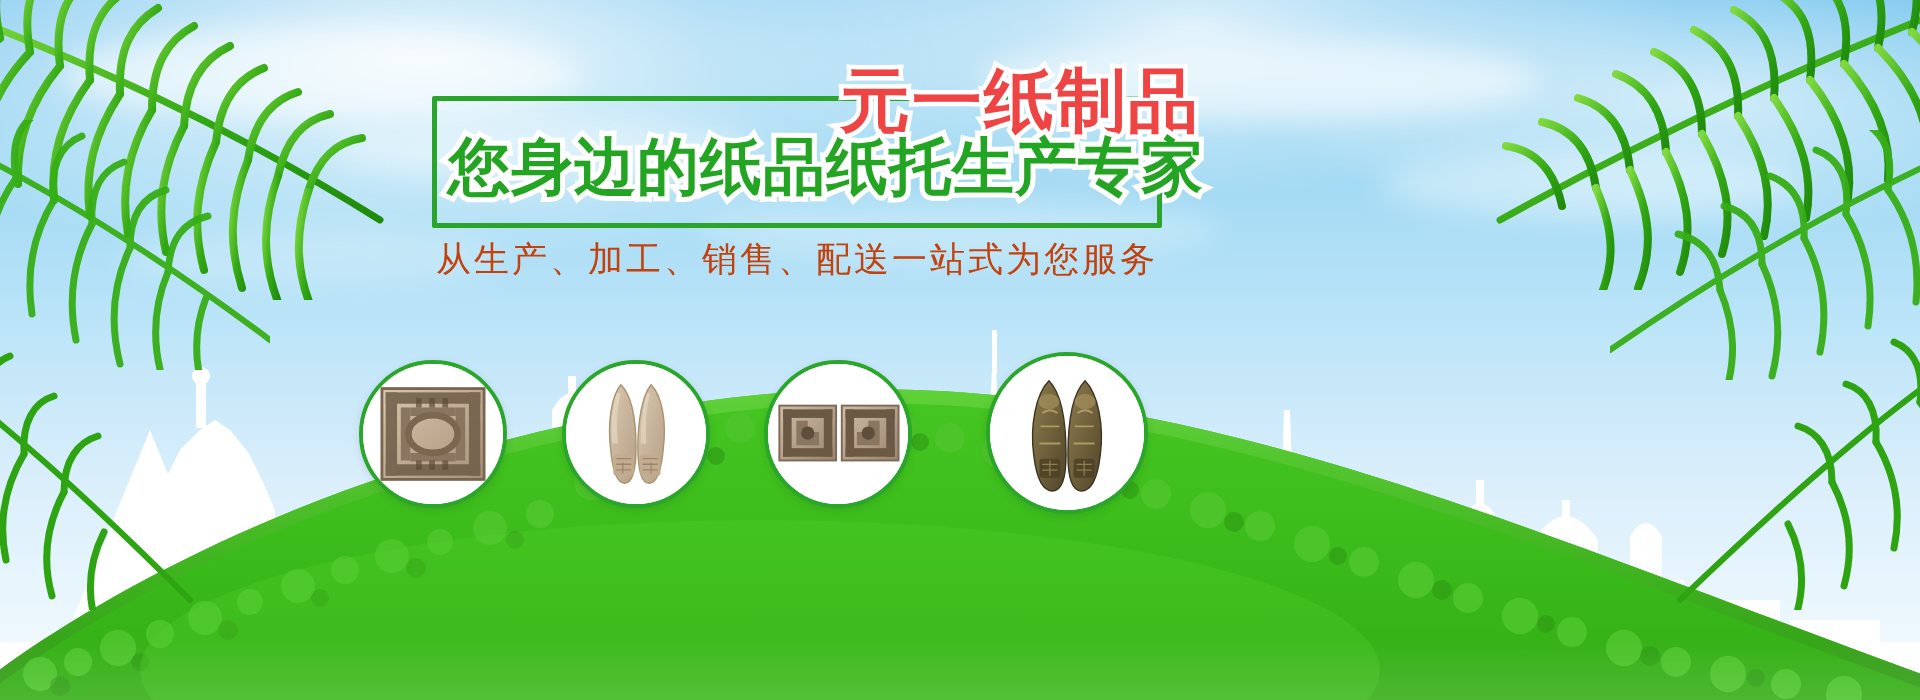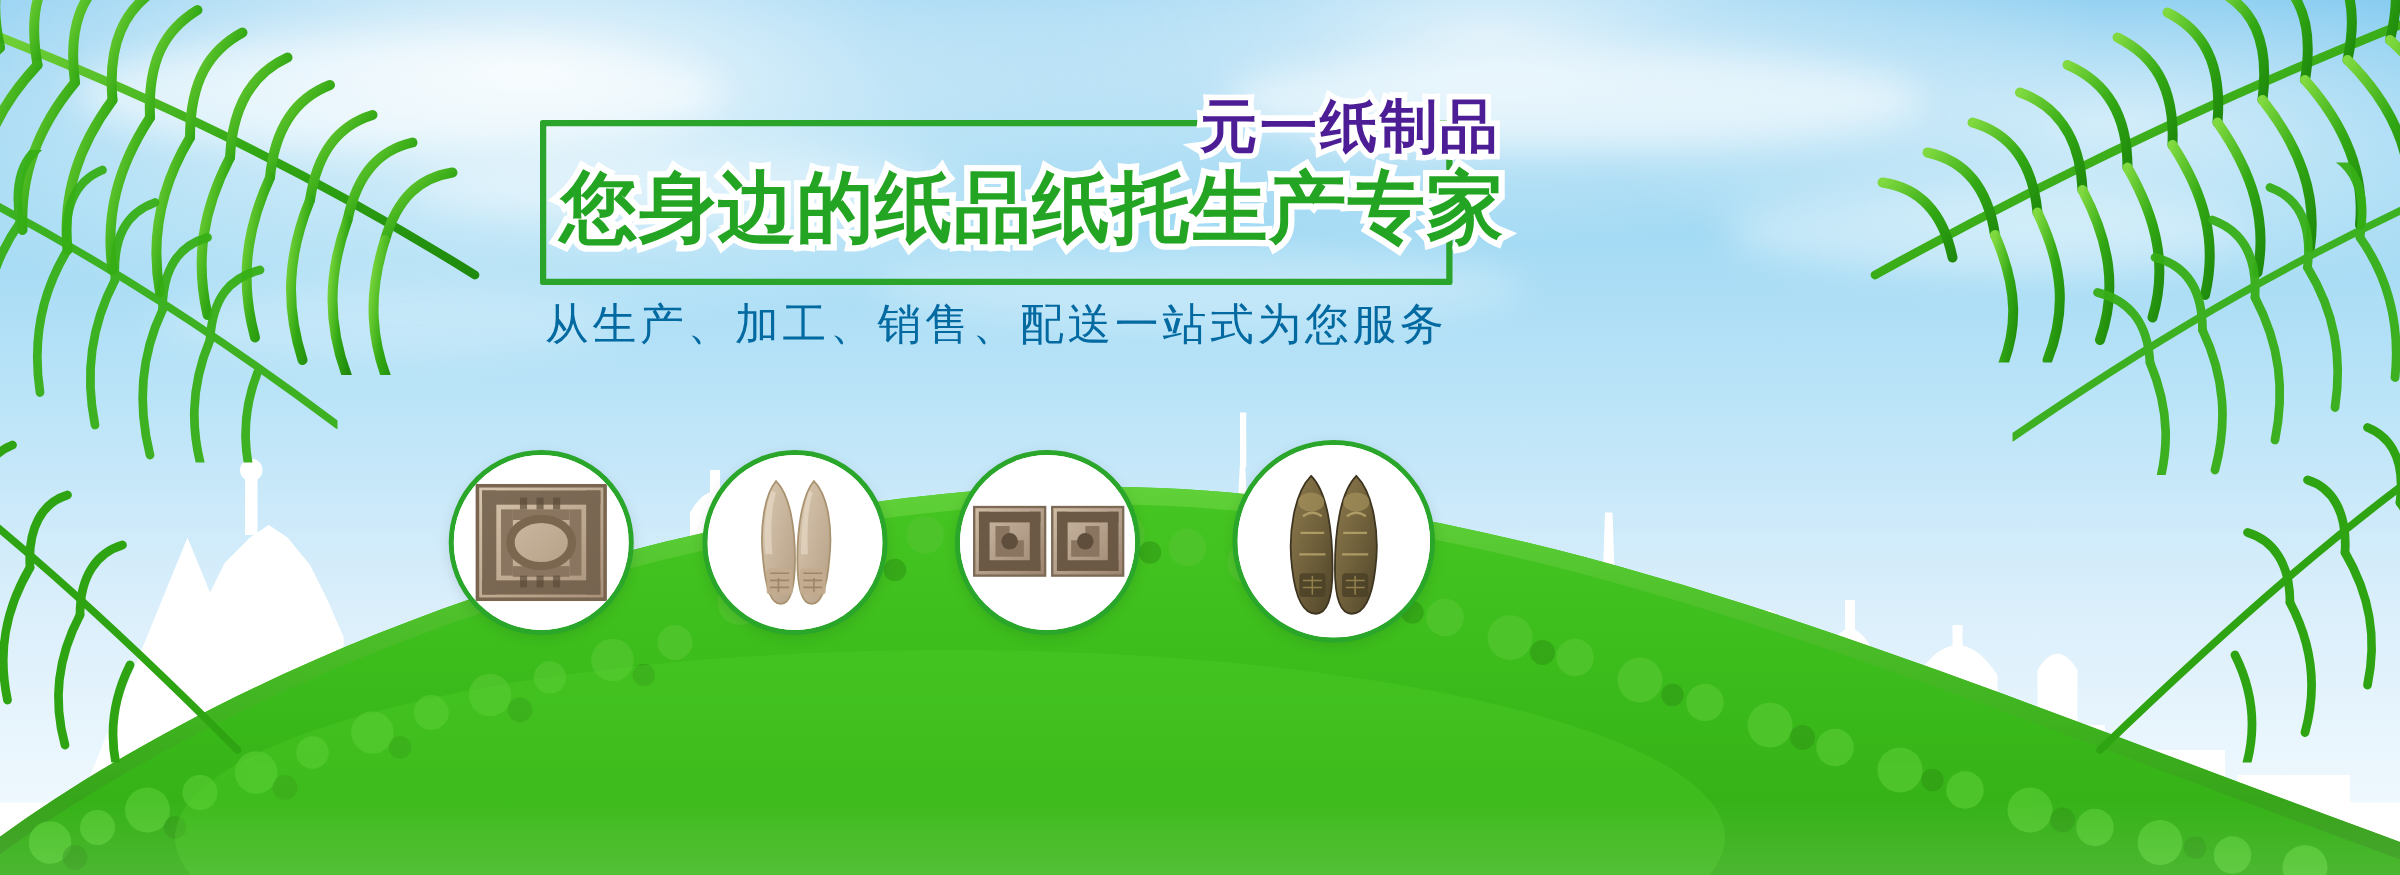--- a/index.html
+++ b/index.html
@@ -52,42 +52,42 @@
   .bracket{
     position:absolute;inset:0;
     border:5px solid #2aa42a;
     border-radius:2px;
   }
   .title-row{
     position:absolute;left:168px;top:-28px;width:600px;height:66px;
     display:flex;align-items:center;justify-content:flex-end;
   }
   .title-1{
-    font-size:46px;font-weight:bold;letter-spacing:2px;
-    color:#4c1d95;
+    font-size:70px;font-weight:bold;letter-spacing:2px;
+    color:#ef4444;
     -webkit-text-stroke:9px #ffffff;
     paint-order:stroke fill;
     white-space:nowrap;
     line-height:1;
   }
   .title-2{
     position:absolute;left:16px;top:38px;width:700px;
     text-align:center;
     font-size:62px;font-weight:bold;letter-spacing:1px;
     color:#23a523;
     -webkit-text-stroke:10px #ffffff;
     paint-order:stroke fill;
     white-space:nowrap;
     line-height:1.05;
   }
   .subtitle{
     position:absolute;left:432px;top:236px;width:730px;
     text-align:center;
     font-size:35px;font-weight:500;letter-spacing:3px;
-    color:#0369a1;
+    color:#c2410c;
     white-space:nowrap;
     font-family:"Liberation Serif", serif;
   }
 
   
   .circles{position:absolute;left:0;top:0;width:1920px;height:700px;}
   .pcircle{
     position:absolute;
     border-radius:50%;
     border:4px solid #2aa62a;

